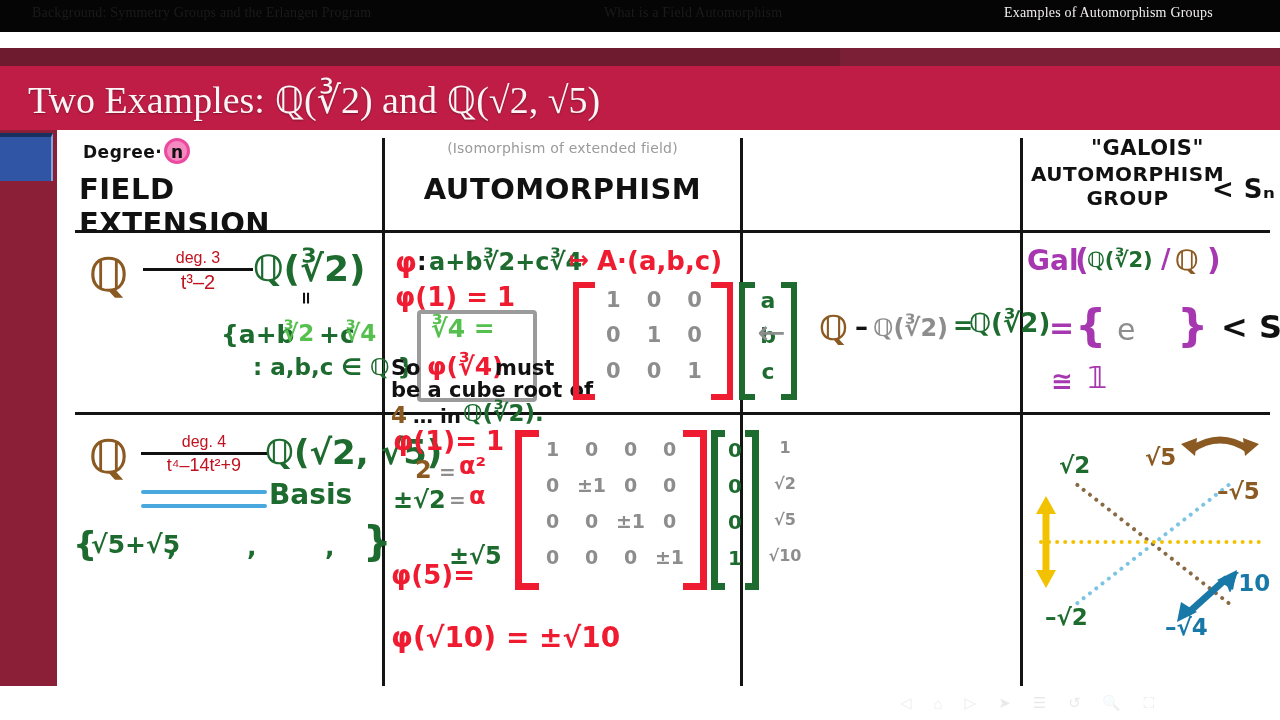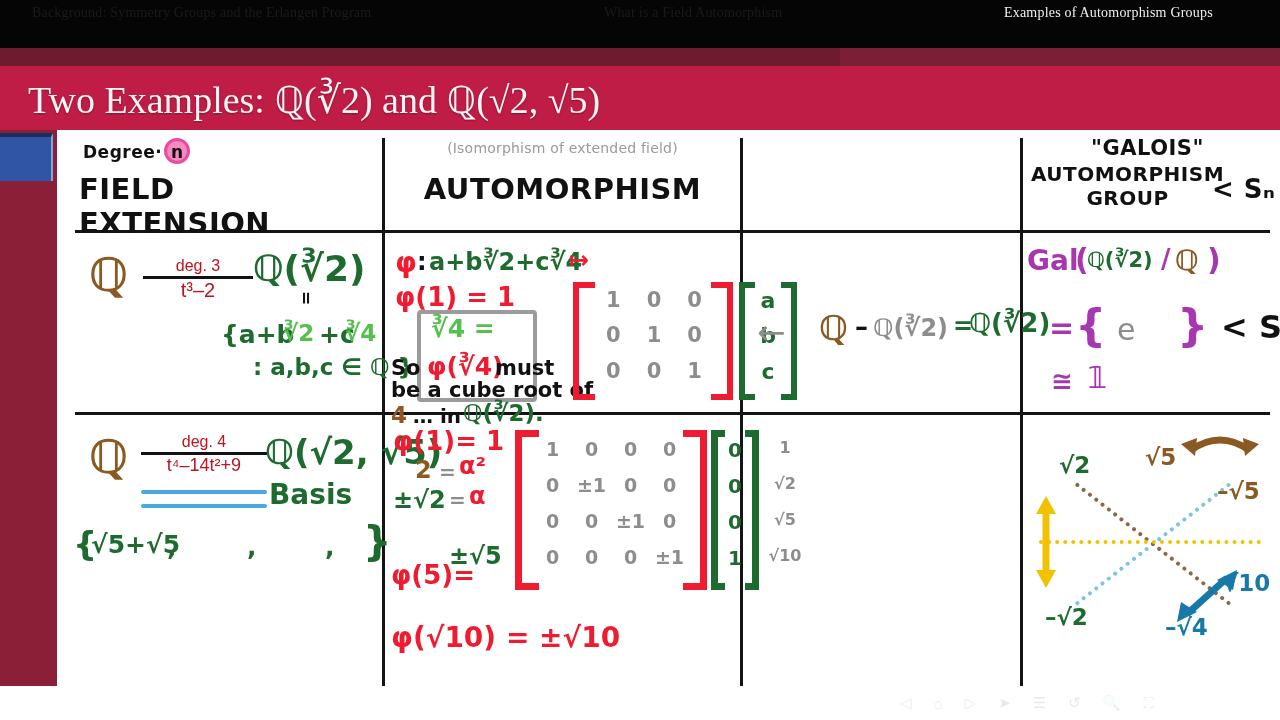--- a/index.html
+++ b/index.html
@@ -6,21 +6,21 @@
   html, body {
     width: 1280px; height: 720px;
     background: #000;
     font-family: "Liberation Sans", sans-serif;
     overflow: hidden;
   }
   #stage { position: relative; width: 1280px; height: 720px; background:#fff; }
 
   
   .navbar {
-    position: absolute; left:0; top:0; width:1280px; height:48px;
+    position: absolute; left:0; top:0; width:1280px; height:32px;
     background:#050505;
   }
   .nav-item {
     position:absolute; top:5px;
     font-family:"Liberation Serif", serif;
     font-size:14px; letter-spacing:.2px; white-space:nowrap;
   }
   .nav-dim { color:#1b1b1b; }
   .nav-active { color:#f2eff0; }
   #nav0 { left:32px; }
@@ -179,39 +179,40 @@
     <div class="colhead" style="left:333px; top:42px; width:345px; font-size:29px;">AUTOMORPHISM</div>
 
 
     <div class="colhead" style="left:968px; top:6px; width:245px; font-size:21px;">"GALOIS"</div>
     <div class="colhead" style="left:958px; top:32px; width:225px; font-size:20px;">AUTOMORPHISM</div>
     <div class="colhead" style="left:958px; top:56px; width:225px; font-size:20px;">GROUP</div>
     <div class="colhead" style="left:1155px; top:44px; width:70px; font-size:26px; text-align:left;">&lt; Sₙ</div>
 
     <div class="t brown" style="left:32px; top:118px; font-size:46px;">ℚ</div>
 
-    <div class="frac" style="position:absolute; left:86px; top:120px; width:110px;margin-top:8px;">
+    <div class="frac" style="position:absolute; left:86px; top:120px; width:110px;">
       <span class="num dred">deg. 3</span>
       <span class="bar"></span>
       <span class="den dred">t³–2</span>
     </div>
 
     <div class="t green" style="left:196px; top:118px; font-size:36px;">ℚ(∛2)</div>
     <div class="t black" style="left:242px; top:158px; font-size:17px; transform:rotate(90deg);">=</div>
 
     <div class="t green" style="left:164px; top:190px; font-size:25px;">{a+b</div>
     <div class="t lgreen" style="left:226px; top:190px; font-size:23px;">∛2</div>
     <div class="t green" style="left:262px; top:190px; font-size:25px;">+c</div>
     <div class="t lgreen" style="left:288px; top:190px; font-size:23px;">∛4</div>
     <div class="t green" style="left:196px; top:224px; font-size:23px;">: a,b,c ∈ ℚ }</div>
 
     <div class="t red" style="left:338px; top:116px; font-size:28px;">φ</div>
     <div class="t black" style="left:360px; top:118px; font-size:24px;">:</div>
     <div class="t green" style="left:372px; top:118px; font-size:24px;">a+b∛2+c∛4</div>
     <div class="t red" style="left:512px; top:116px; font-size:24px;">↦</div>
+    <div class="t red" style="left:540px; top:116px; font-size:26px;">A·(a,b,c)</div>
 
     <div class="t red" style="left:338px; top:152px; font-size:26px;">φ(1) = 1</div>
 
     <div class="hl-box" style="left:360px; top:180px; width:120px; height:92px;"></div>
     <div class="t lgreen" style="left:374px; top:184px; font-size:25px;">∛4 =</div>
 
     <div class="t black" style="left:334px; top:226px; font-size:21px;">So</div>
     <div class="t red" style="left:370px; top:222px; font-size:25px;">φ(∛4)</div>
     <div class="t black" style="left:438px; top:226px; font-size:21px;">must</div>
     <div class="t black" style="left:334px; top:248px; font-size:21px;">be a cube root of</div>

